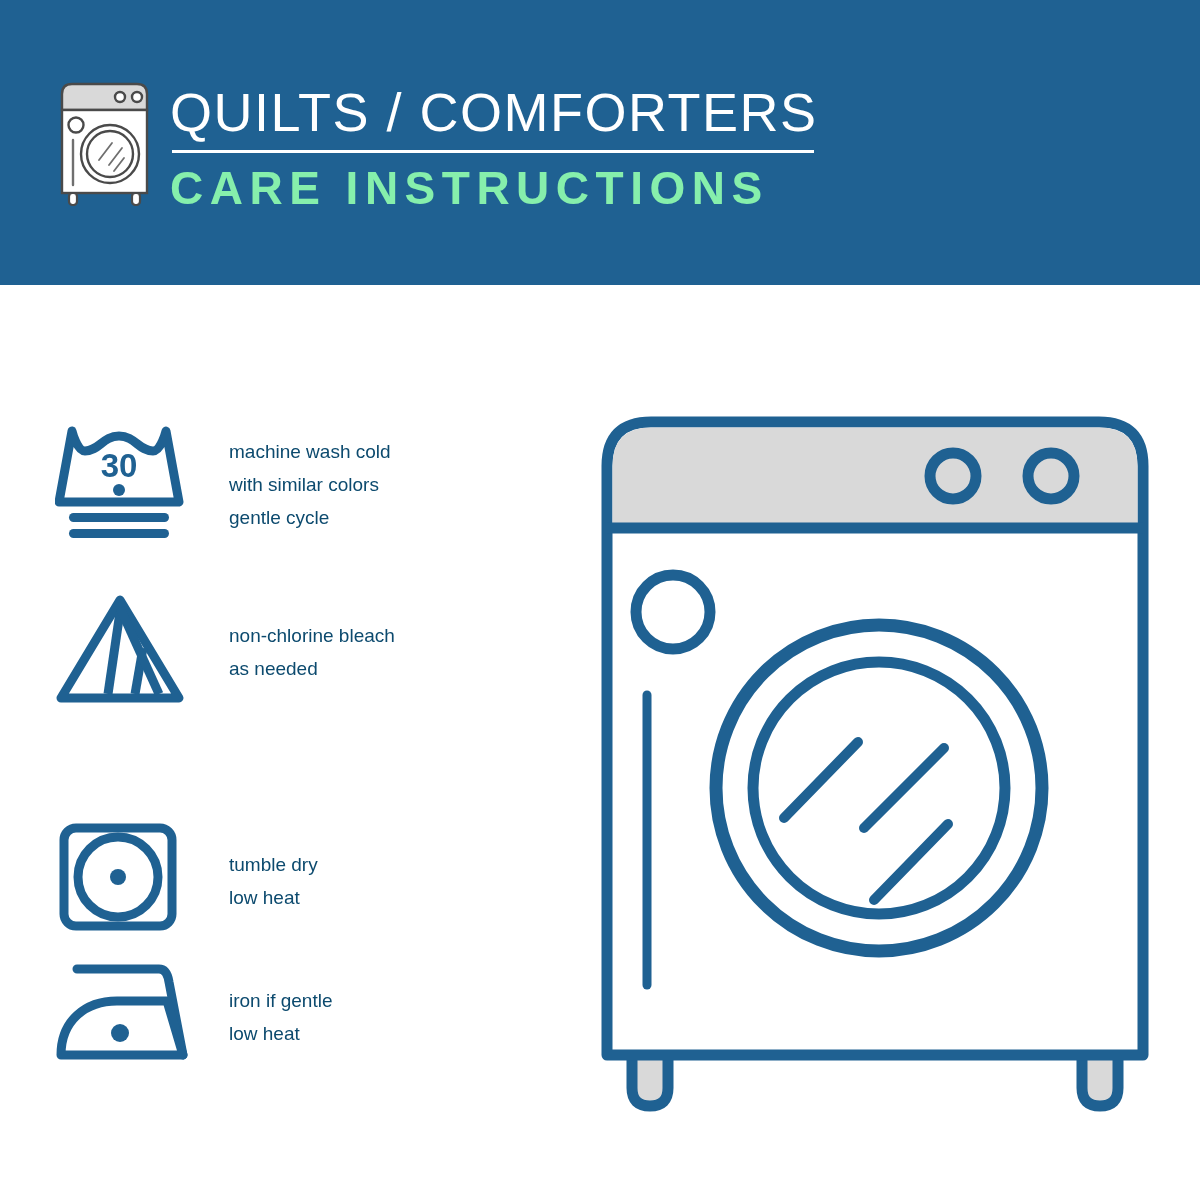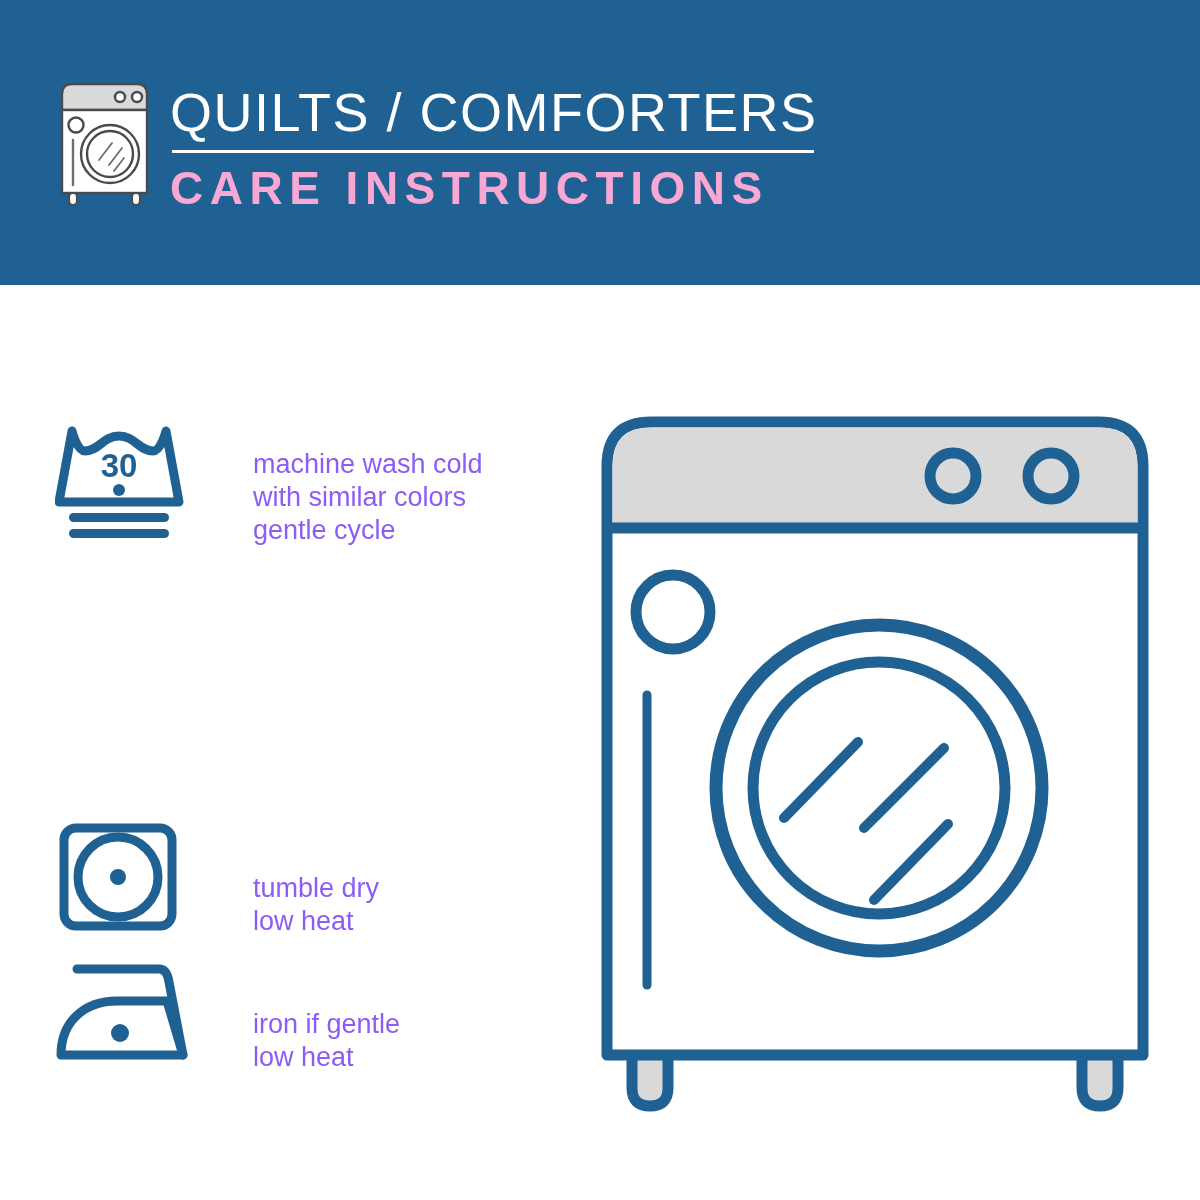--- a/index.html
+++ b/index.html
@@ -50,45 +50,45 @@
     white-space: nowrap;
     font-family: "Liberation Sans", sans-serif;
   }
   #title-divider {
     width: 642px;
     height: 3px;
     background: #ffffff;
     margin: 8px 0 9px 2px;
   }
   #title-sub {
-    color: #f9a8d4;
+    color: #86efac;
     font-size: 46px;
     font-weight: 700;
     letter-spacing: 6.5px;
     line-height: 52px;
     white-space: nowrap;
     font-family: "Liberation Sans", sans-serif;
   }
 
   
   .care-row {
     position: absolute;
     left: 55px;
     display: flex;
-    align-items: flex-end;
+    align-items: center;
   }
   .care-icon {
     width: 150px;
     flex: 0 0 150px;
   }
   .care-label {
-    margin-left: 48px;
+    margin-left: 24px;
     padding-top: 4px;
-    color: #8b5cf6;
-    font-size: 27px;
+    color: #0c4a6e;
+    font-size: 19px;
     line-height: 33px;
     font-family: "Liberation Sans", sans-serif;
     font-weight: 400;
     white-space: pre-line;
   }
   #row-wash   { top: 418px; }
   #row-bleach { top: 590px; }
   #row-dry    { top: 819px; }
   #row-iron   { top: 955px; }
 
@@ -150,20 +150,34 @@
 
         <text x="64" y="59" text-anchor="middle" font-family="Liberation Sans, sans-serif" font-size="33" font-weight="700" fill="#1f6192">30</text>
         <circle cx="64" cy="72" r="6" fill="#1f6192"></circle>
       </svg>
     </div>
     <div class="care-label">machine wash cold
 with similar colors
 gentle cycle</div>
   </div>
 
+  <div class="care-row" id="row-bleach">
+    <div class="care-icon">
+      <svg viewBox="0 0 150 115" width="150" height="115" aria-hidden="true">
+
+        <path d="M65 10 L124 108 L6 108 Z" fill="none" stroke="#1f6192" stroke-width="9" stroke-linejoin="round"></path>
+
+        <line x1="65" y1="22" x2="53" y2="104" stroke="#1f6192" stroke-width="9" stroke-linecap="butt"></line>
+        <line x1="88" y1="58" x2="80" y2="104" stroke="#1f6192" stroke-width="9" stroke-linecap="butt"></line>
+        <path d="M65 18 L104 104" stroke="#1f6192" stroke-width="9" fill="none"></path>
+      </svg>
+    </div>
+    <div class="care-label">non-chlorine bleach
+as needed</div>
+  </div>
 
   <div class="care-row" id="row-dry">
     <div class="care-icon">
       <svg viewBox="0 0 150 115" width="150" height="115" aria-hidden="true">
         <rect x="9" y="9" width="108" height="98" rx="12" fill="none" stroke="#1f6192" stroke-width="9"></rect>
         <circle cx="63" cy="58" r="40" fill="none" stroke="#1f6192" stroke-width="9"></circle>
         <circle cx="63" cy="58" r="8" fill="#1f6192"></circle>
       </svg>
     </div>
     <div class="care-label">tumble dry

